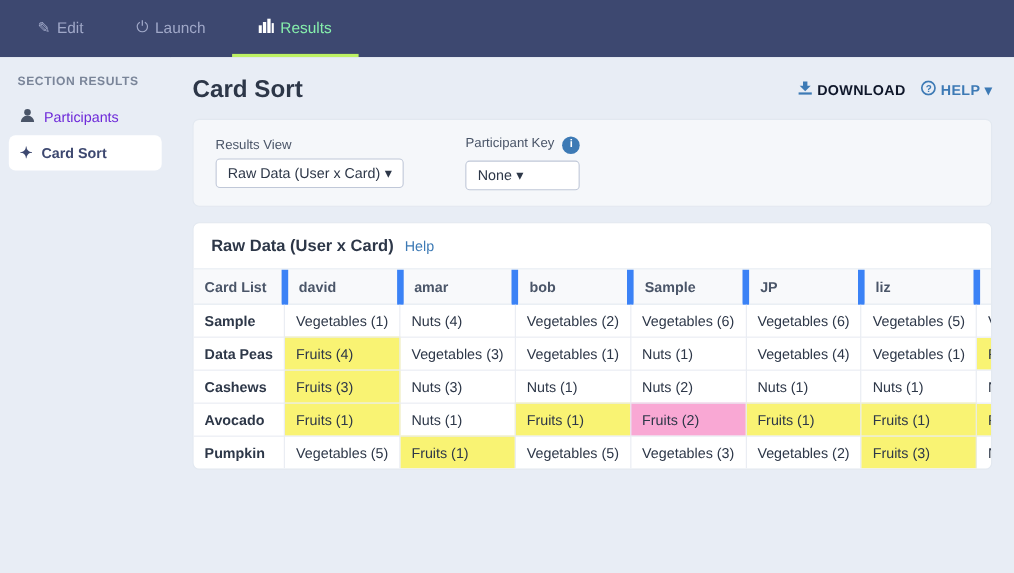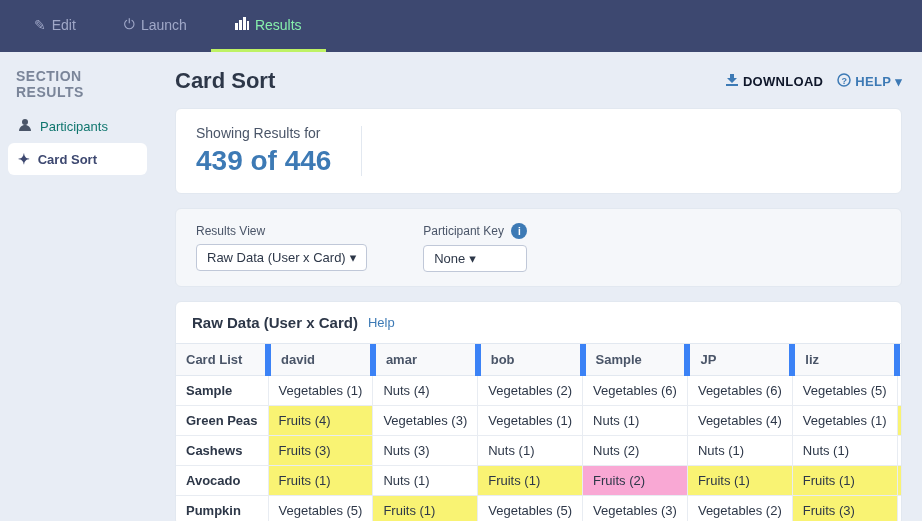--- a/index.html
+++ b/index.html
@@ -36,35 +36,35 @@
     }
 
     
     .sidebar {
       width: 155px;
       background: #e8edf5;
       padding: 16px 8px;
       flex-shrink: 0;
     }
     .sidebar-section-label {
-      font-size: 14px;
+      font-size: 11px;
       font-weight: bold;
       color: #7a8599;
       letter-spacing: 0.5px;
       padding: 0 8px 10px;
       text-transform: uppercase;
     }
     .sidebar-item {
       display: flex;
       align-items: center;
       gap: 8px;
       padding: 8px 10px;
       border-radius: 6px;
       cursor: pointer;
-      color: #0f766e;
+      color: #6d28d9;
       font-size: 13px;
     }
     .sidebar-item.active {
       background: #ffffff;
       color: #3d4870;
       font-weight: bold;
     }
     .sidebar-item .icon { font-size: 14px; }
 
     
@@ -314,27 +314,20 @@
               <circle cx="7" cy="7" r="6"></circle>
               <text x="4.5" y="11" fill="#3d7ab5" font-size="9" stroke="none" font-weight="bold">?</text>
             </svg>
           </span>
           <span>HELP</span>
           <span>▾</span>
         </div>
       </div>
     </div>
 
-    <div class="results-summary-card">
-      <div>
-        <div class="results-summary-label">Showing Results for</div>
-        <div class="results-summary-number">439 of 446</div>
-      </div>
-      <div class="divider-vertical"></div>
-    </div>
 
     <div class="controls-row">
       <div class="control-group">
         <label>Results View</label>
         <div class="control-select">
           <span>Raw Data (User x Card)</span>
           <span>▾</span>
         </div>
       </div>
       <div class="control-group">
@@ -375,21 +368,21 @@
                 <td class="col-card-list">Sample</td>
                 <td class="col-user">Vegetables (1)</td>
                 <td class="col-user">Nuts (4)</td>
                 <td class="col-user">Vegetables (2)</td>
                 <td class="col-user">Vegetables (6)</td>
                 <td class="col-user">Vegetables (6)</td>
                 <td class="col-user">Vegetables (5)</td>
                 <td class="col-last" style="max-width: 40px; overflow: hidden;">V…</td>
               </tr>
               <tr>
-                <td class="col-card-list">Green Peas</td>
+                <td class="col-card-list">Data Peas</td>
                 <td class="col-user" style="background-color: rgb(249, 243, 115);">Fruits (4)</td>
                 <td class="col-user">Vegetables (3)</td>
                 <td class="col-user">Vegetables (1)</td>
                 <td class="col-user">Nuts (1)</td>
                 <td class="col-user">Vegetables (4)</td>
                 <td class="col-user">Vegetables (1)</td>
                 <td class="col-last" style="max-width: 40px; overflow: hidden; background-color: rgb(249, 243, 115);">Fr…</td>
               </tr>
               <tr>
                 <td class="col-card-list">Cashews</td>

